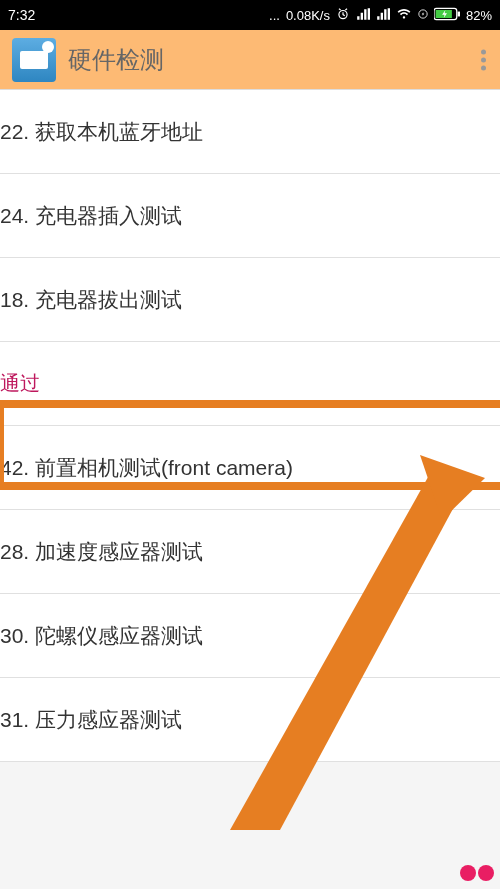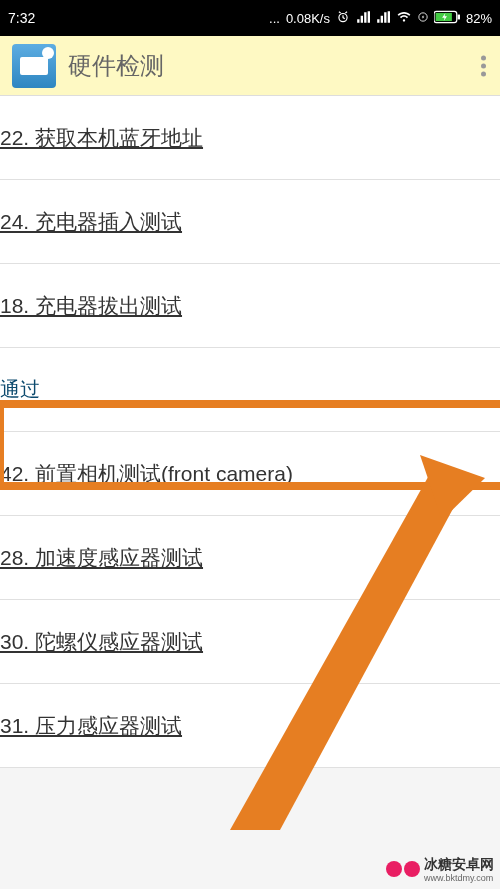--- a/index.html
+++ b/index.html
@@ -5,34 +5,34 @@
     * { margin: 0; padding: 0; box-sizing: border-box; }
     body {
       width: 500px;
       height: 889px;
       font-family: -apple-system, "Helvetica Neue", Arial, sans-serif;
       background: #f5f5f5;
       overflow: hidden;
       position: relative;
     }
     .status-bar {
-      height: 36px;
+      height: 30px;
       background: #000;
       color: #fff;
       display: flex;
       align-items: center;
       justify-content: space-between;
       padding: 0 8px;
       font-size: 14px;
     }
     .status-left { display: flex; align-items: center; gap: 4px; }
     .status-right { display: flex; align-items: center; gap: 6px; font-size: 13px; }
     .title-bar {
       height: 60px;
-      background: #fef9c3;
+      background: #fdba74;
       border-bottom: 1px solid #ddd;
       display: flex;
       align-items: center;
       padding: 0 12px;
       position: relative;
     }
     .app-icon {
       width: 44px;
       height: 44px;
       background: linear-gradient(180deg, #5dade2, #2e86c1);
@@ -75,23 +75,23 @@
     .list-item {
       height: 84px;
       display: flex;
       align-items: center;
       padding: 0 0 0 0;
       border-bottom: 1px solid #e0e0e0;
       font-size: 21px;
       color: #333;
       position: relative;
     }
-    .list-item-text { flex: 1; white-space: nowrap; overflow: hidden; text-decoration: underline; }
+    .list-item-text { flex: 1; white-space: nowrap; overflow: hidden; }
     .list-item-status {
-      color: #0c4a6e;
+      color: #be185d;
       font-size: 20px;
       padding-right: 0;
     }
     .highlight-box {
       position: absolute;
       left: -4px;
       right: -10px;
       top: 400px;
       height: 90px;
       border: 8px solid #e67e22;
@@ -239,17 +239,13 @@
     <marker id="arrowhead" markerWidth="8" markerHeight="8" refX="6" refY="4" orient="auto">
       <polygon points="0 0, 8 4, 0 8" fill="#e67e22"></polygon>
     </marker>
   </defs>
   <polygon points="230,830 280,830 462,492 432,470" fill="#e67e22"></polygon>
   <polygon points="420,455 485,478 442,520" fill="#e67e22"></polygon>
 </svg>
 
 <div class="watermark">
   <div class="wm-icon"></div>
-  <div>
-    <span class="wm-text">冰糖安卓网</span>
-    <span class="wm-sub">www.bktdmy.com</span>
-  </div>
 </div>
 
 </body></html>

